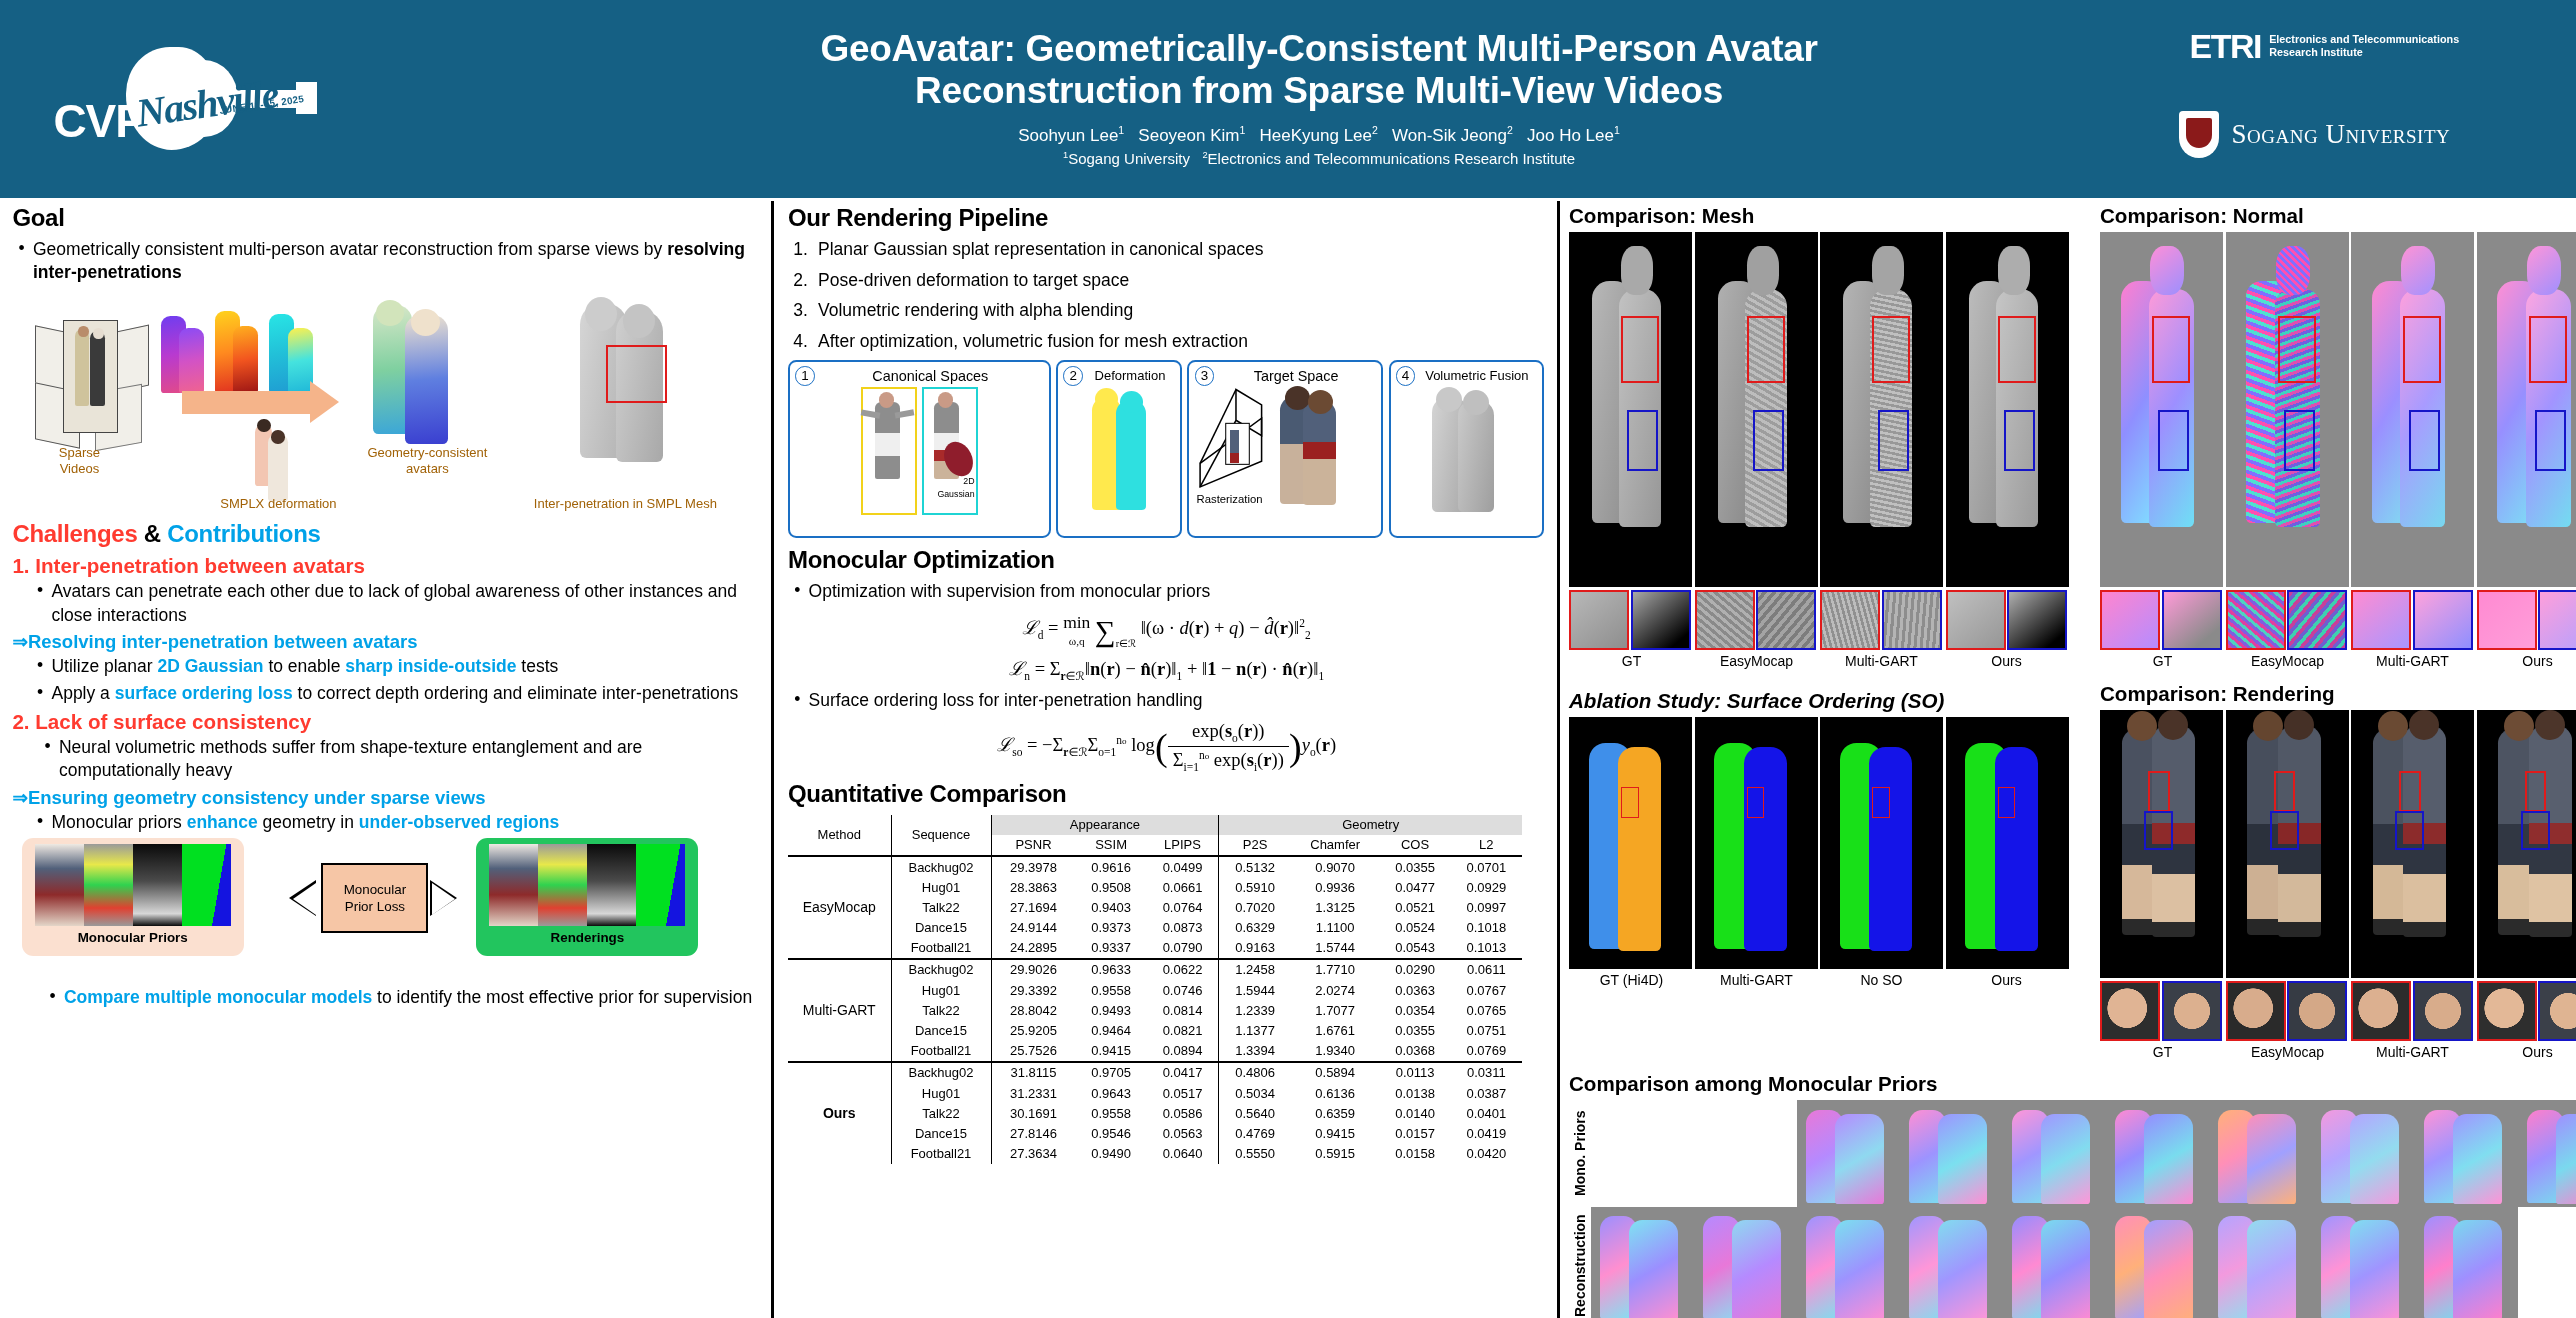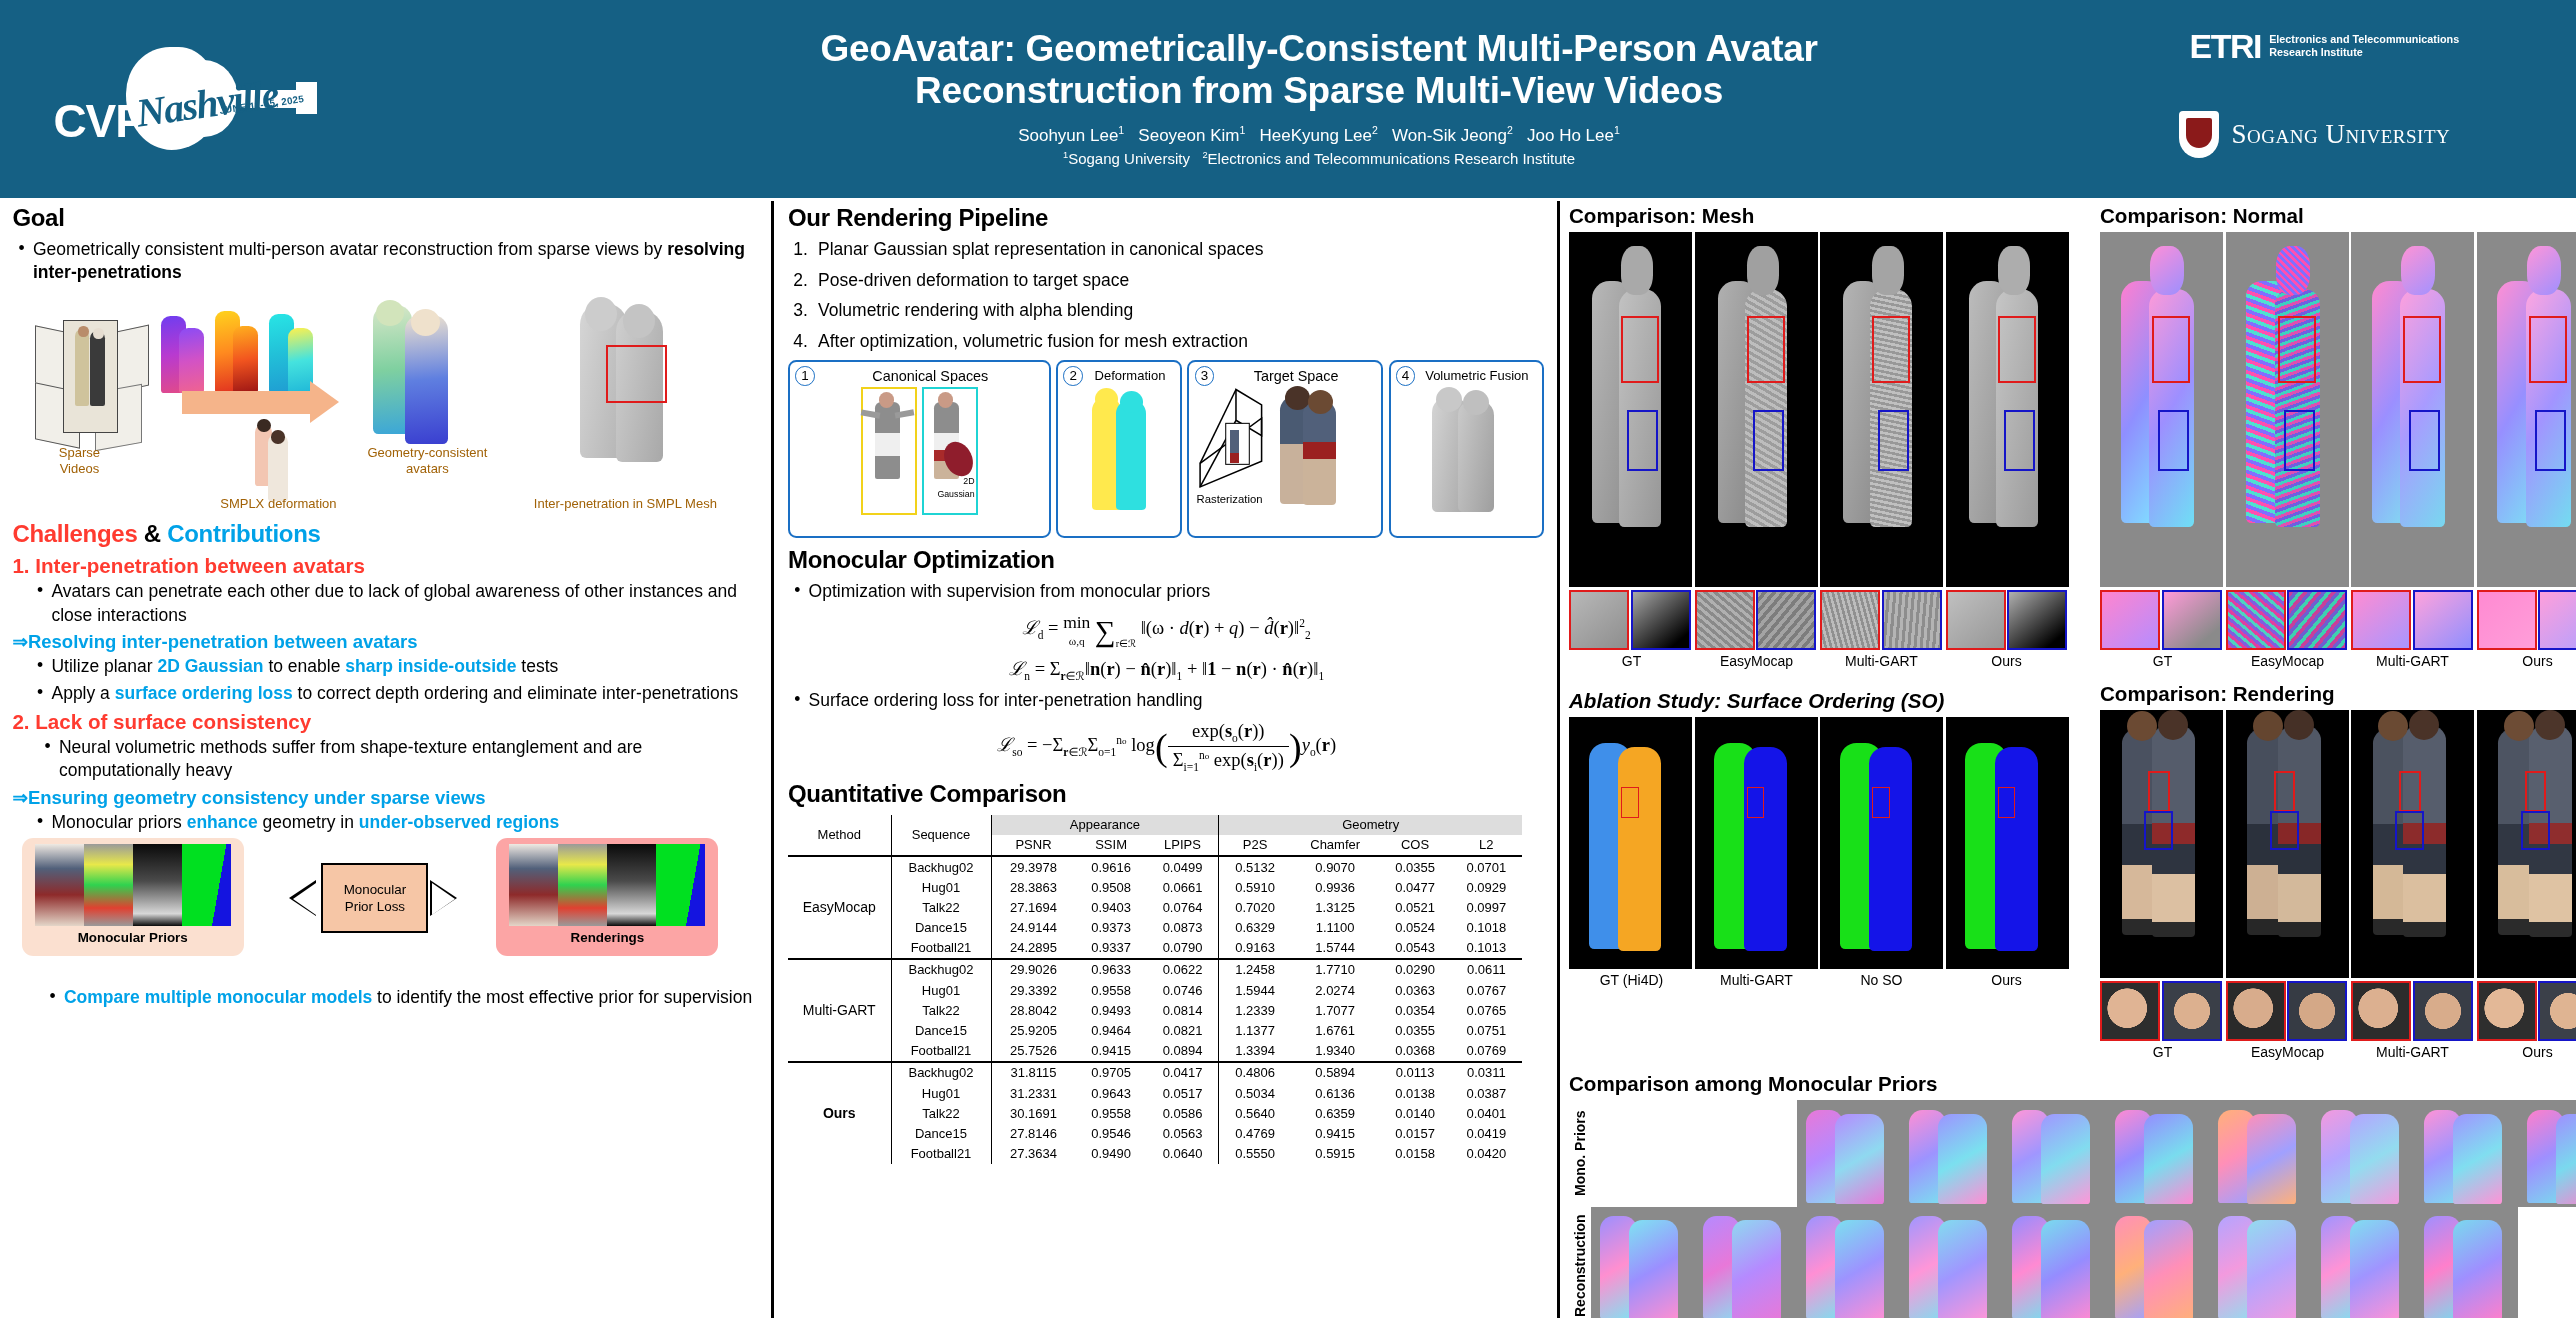--- a/index.html
+++ b/index.html
@@ -156,21 +156,21 @@
   }
 
   
   .mp-fig { position: relative; width: 750px; height: 139px; margin-top: 4.1px; }
   .mp-panel {
     position: absolute; top: 0; width: 222px; height: 118px; border-radius: 11.3px;
     display:flex; flex-direction:column; align-items:center; justify-content:flex-start;
     padding-top: 6.2px;
   }
   #mp-left  { left: 9.3px;  background: #fbe0d0; }
-  #mp-right { left: 464px; background: #fca5a5; margin-left: 20px; }
+  #mp-right { left: 464px; background: #22c55e; }
   .mp-strip { width: 196px; height: 82px; display:flex; }
   .mp-strip > div { flex:1; height:100%; }
   .mp-label { font-size: 13.4px; font-weight: bold; margin-top: 4.1px; }
   .mp-lossbox {
     position:absolute; left: 309px; top: 25px; width: 107px; height: 70px;
     background: #f6c6a6; border: 2.1px solid #000;
     display:flex; flex-direction:column; align-items:center; justify-content:center;
     font-size: 13.4px; line-height: 1.3; text-align:center;
   }
   .arrow-out { position:absolute; top:42px; width:0; height:0;

